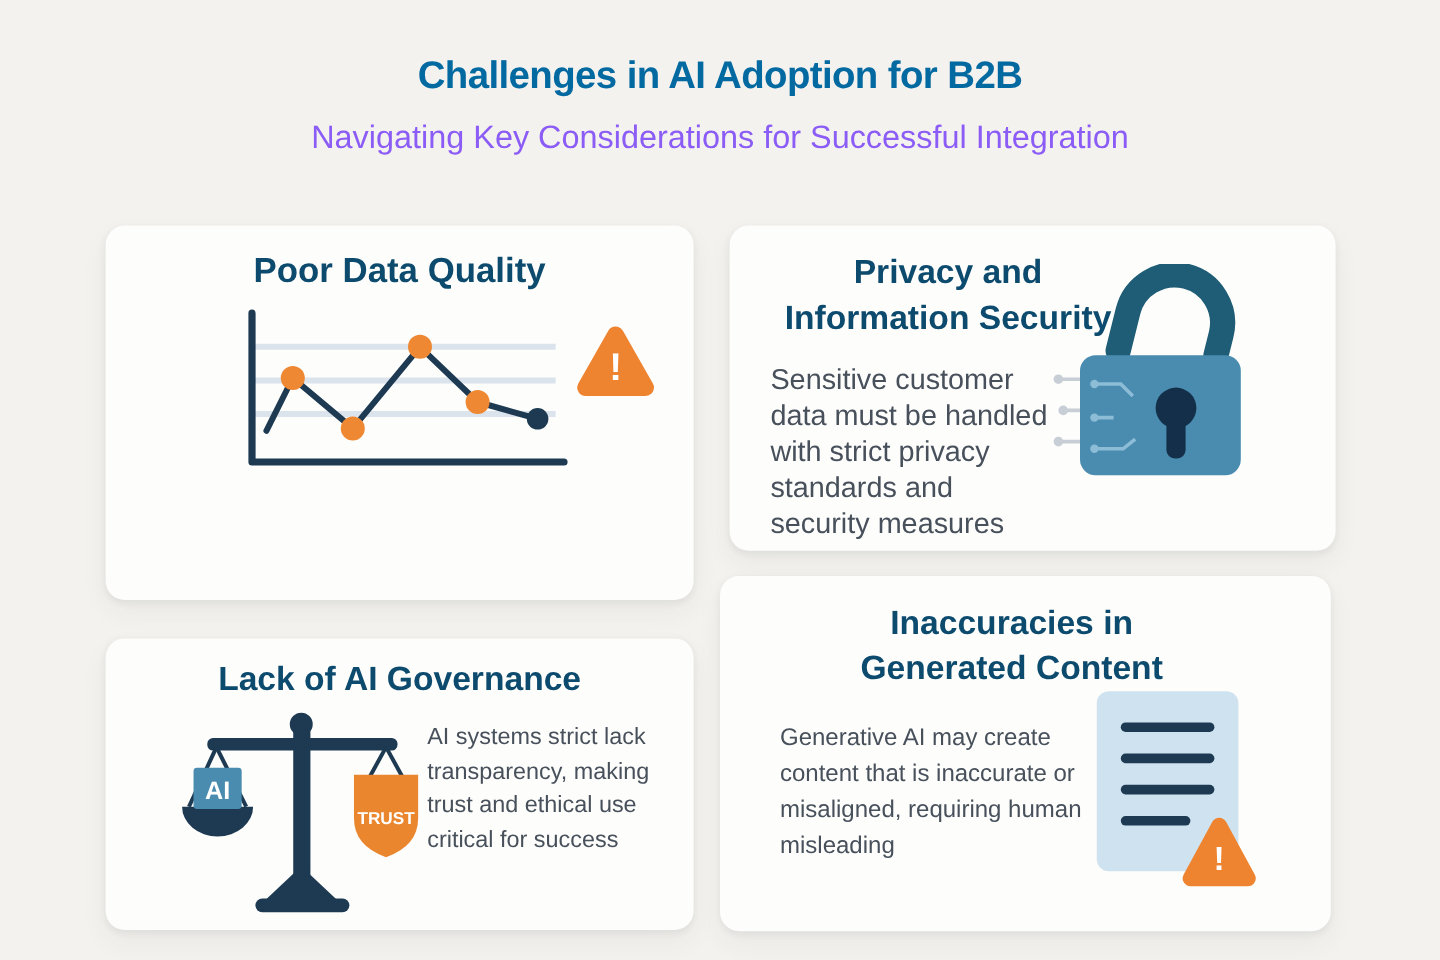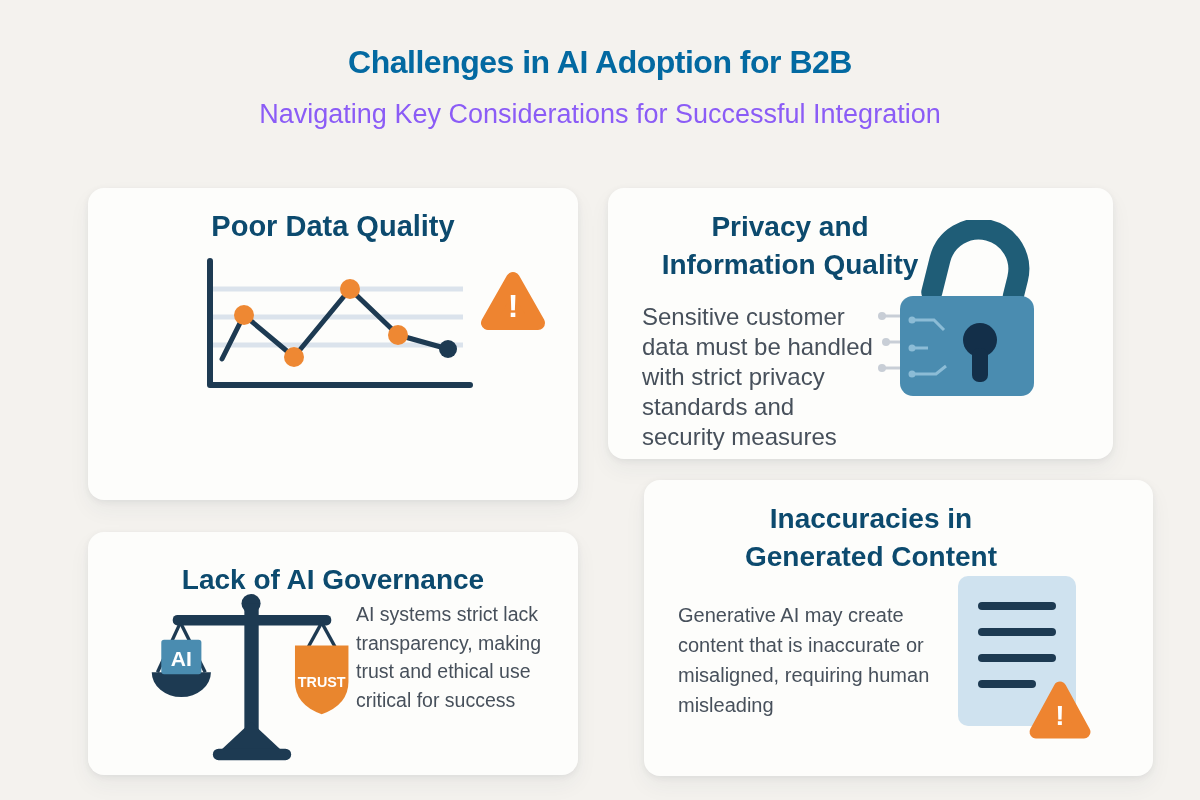--- a/index.html
+++ b/index.html
@@ -39,26 +39,26 @@
   .card1 .body { margin: 14px 0 0 52px; width: 412px; font-size: 20px; line-height: 30px; }
 
   
   .card2 { left: 608px; top: 188px; width: 505px; height: 271px; }
   .card2 h2 { width: 300px; margin: 20px 0 0 32px; text-align: center; font-size: 28px; line-height: 38px; }
   .card2 .icon-lock { position: absolute; left: 268px; top: 32px; }
   .card2 .body { margin: 18px 0 0 34px; width: 240px; font-size: 24px; line-height: 30px; }
 
   
   .card3 { left: 88px; top: 532px; width: 490px; height: 243px; }
-  .card3 h2 { text-align: center; margin-top: 32px; font-size: 28px; }
+  .card3 h2 { text-align: center; margin-top: 18px; font-size: 28px; }
   .card3 .icon-scale { position: absolute; left: 58px; top: 60px; }
   .card3 .body { position: absolute; left: 268px; top: 68px; width: 186px; font-size: 19.5px; line-height: 28.5px; }
 
   
-  .card4 { left: 644px; top: 480px; width: 509px; height: 296px; }
+  .card4 { left: 600px; top: 480px; width: 509px; height: 296px; padding-left: 16px; }
   .card4 h2 { width: 330px; margin: 20px 0 0 62px; text-align: center; font-size: 28px; line-height: 38px; }
   .card4 .body { margin: 24px 0 0 34px; width: 262px; font-size: 20px; line-height: 30px; }
   .card4 .icon-doc { position: absolute; left: 308px; top: 92px; }
 
   svg text { font-family: "Liberation Sans", sans-serif; }
 </style>
 </head>
 <body>
 
 <div class="header">
@@ -84,21 +84,21 @@
       <circle cx="250" cy="94" r="9" fill="#1d3a52"></circle>
     </g>
     <g>
       <path d="M315 24 L290 68 L340 68 Z" fill="#ee8430" stroke="#ee8430" stroke-width="14" stroke-linejoin="round"></path>
       <text x="315" y="62" text-anchor="middle" font-size="32" font-weight="bold" fill="#ffffff">!</text>
     </g>
   </svg>
 </section>
 
 <section class="card card2">
-  <h2>Privacy and Information Quality</h2>
+  <h2>Privacy and Information Security</h2>
   <p class="body">Sensitive customer data must be handled with strict privacy standards and security measures</p>
   <svg class="icon-lock" width="165" height="180" viewBox="0 0 165 180">
     <g stroke="#c8ced6" stroke-width="3" fill="none">
       <path d="M6 96 H 24"></path>
       <path d="M10 122 H 24"></path>
       <path d="M6 148 H 24"></path>
     </g>
     <g fill="#c8ced6">
       <circle cx="6" cy="96" r="4"></circle>
       <circle cx="10" cy="122" r="4"></circle>

